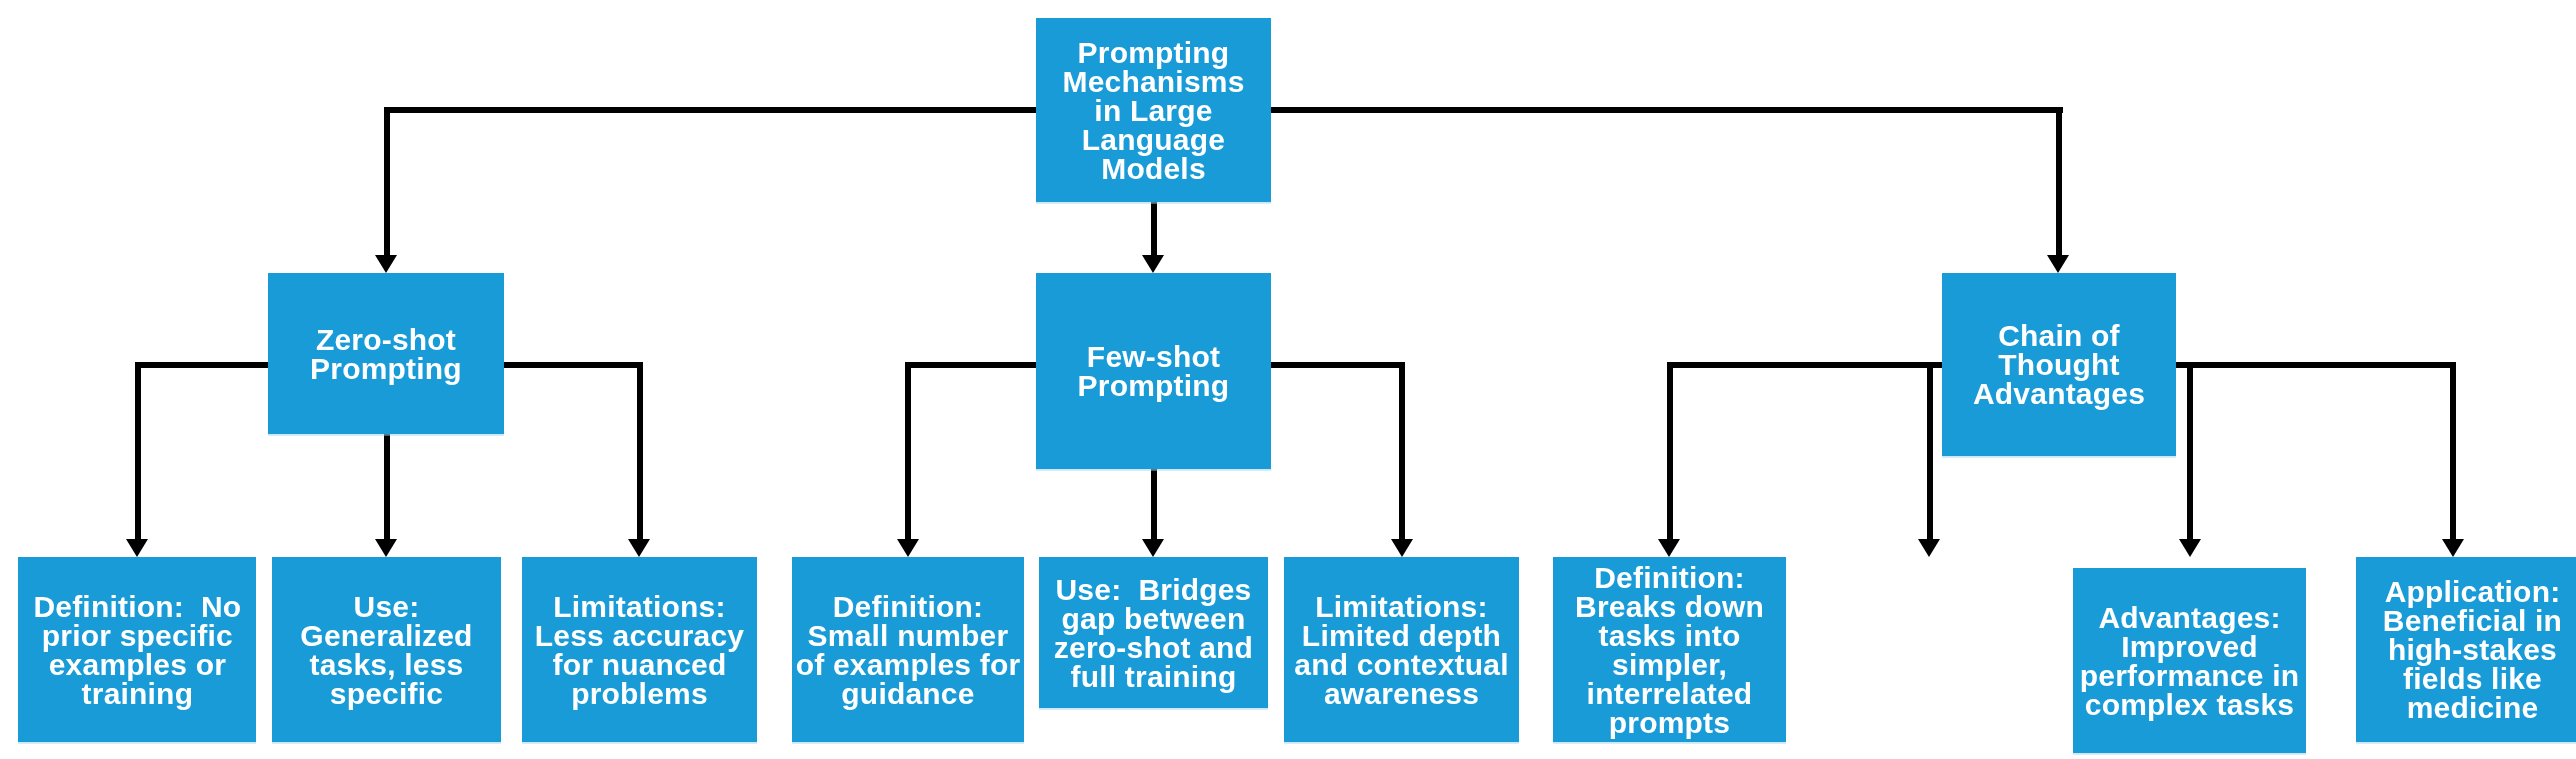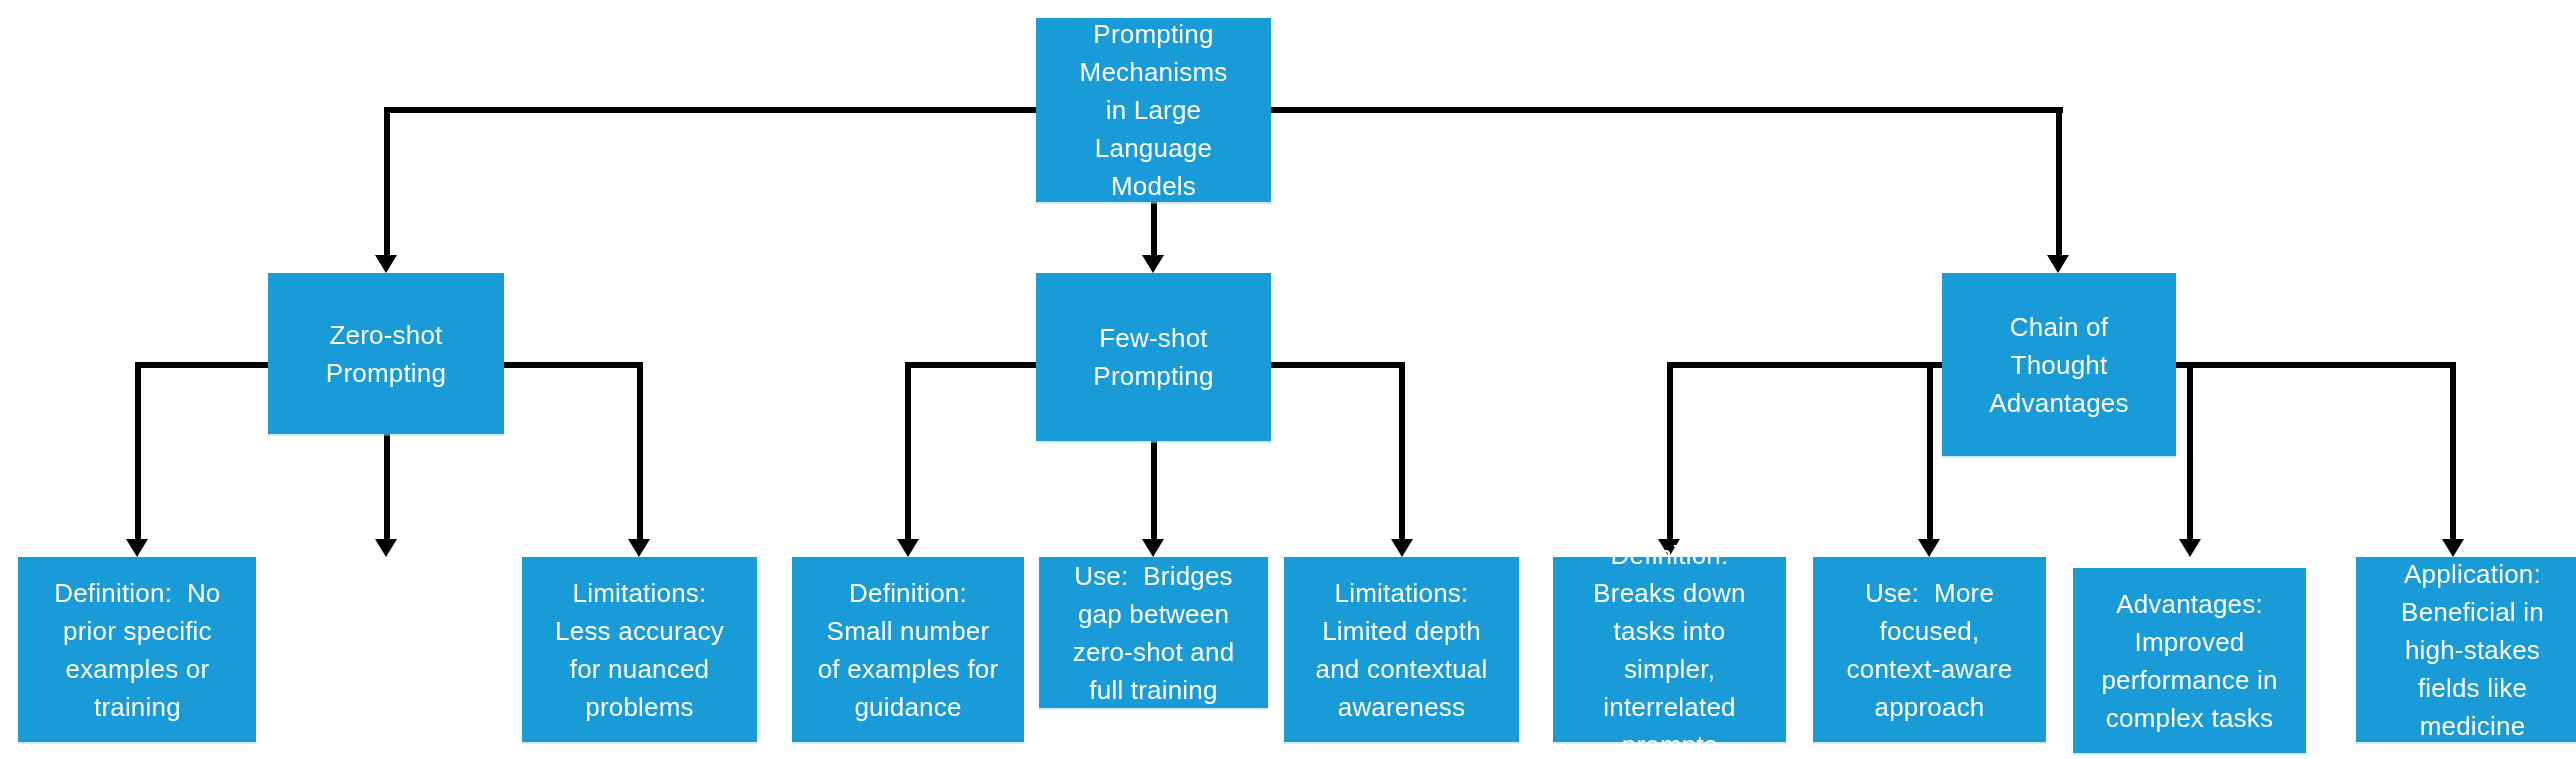--- a/index.html
+++ b/index.html
@@ -78,28 +78,29 @@
     color: var(--text, #ffffff);
     display: flex;
     align-items: center;
     justify-content: center;
     text-align: center;
     z-index: 3;
     box-shadow: 0 1.8px 0 rgba(160, 214, 240, 0.55);
   }
   .node .label {
     white-space: pre-wrap;
-    font-size: 26px;
-    line-height: 38px;
+    font-size: 30px;
+    line-height: 29px;
     letter-spacing: 0.2px;
+    font-weight: bold;
   }
   #n-root { left: 1036px; top: 18px;  width: 235px; height: 184px; }
 
   #n-b0 { left: 268px;  top: 273px; width: 236px; height: 161px; }
-  #n-b1 { left: 1036px; top: 273px; width: 235px; height: 168px; }
+  #n-b1 { left: 1036px; top: 273px; width: 235px; height: 196px; }
   #n-b2 { left: 1942px; top: 273px; width: 234px; height: 183px; }
 
   #n-l0 { left: 18.4px;   top: 557px; width: 238px; height: 185px; }
   #n-l1 { left: 272px;  top: 557px; width: 229px; height: 185px; }
   #n-l2 { left: 522px;  top: 557px; width: 235px; height: 185px; }
   #n-l3 { left: 792px; top: 557px; width: 232px; height: 185px; }
   #n-l4 { left: 1039px; top: 557px; width: 229px; height: 151px; }
   #n-l5 { left: 1284px; top: 557px; width: 235px; height: 185px; }
   #n-l6 { left: 1553px; top: 557px; width: 233px; height: 185px; }
   #n-l7 { left: 1813px; top: 557px; width: 233px; height: 185px; }
@@ -166,20 +167,26 @@
 Thought
 Advantages</span>
   </div>
 
   <div class="node" id="n-l0">
     <span class="label">Definition:  No
 prior specific
 examples or
 training</span>
   </div>
+  <div class="node" id="n-l1">
+    <span class="label">Use:
+Generalized
+tasks, less
+specific</span>
+  </div>
   <div class="node" id="n-l2">
     <span class="label">Limitations:
 Less accuracy
 for nuanced
 problems</span>
   </div>
 
   <div class="node" id="n-l3">
     <span class="label">Definition:
 Small number
@@ -200,26 +207,20 @@
   </div>
 
   <div class="node" id="n-l6">
     <span class="label">Definition:
 Breaks down
 tasks into
 simpler,
 interrelated
 prompts</span>
   </div>
-  <div class="node" id="n-l7">
-    <span class="label">Use:  More
-focused,
-context-aware
-approach</span>
-  </div>
   <div class="node" id="n-l8">
     <span class="label">Advantages:
 Improved
 performance in
 complex tasks</span>
   </div>
   <div class="node" id="n-l9">
     <span class="label">Application:
 Beneficial in
 high-stakes

